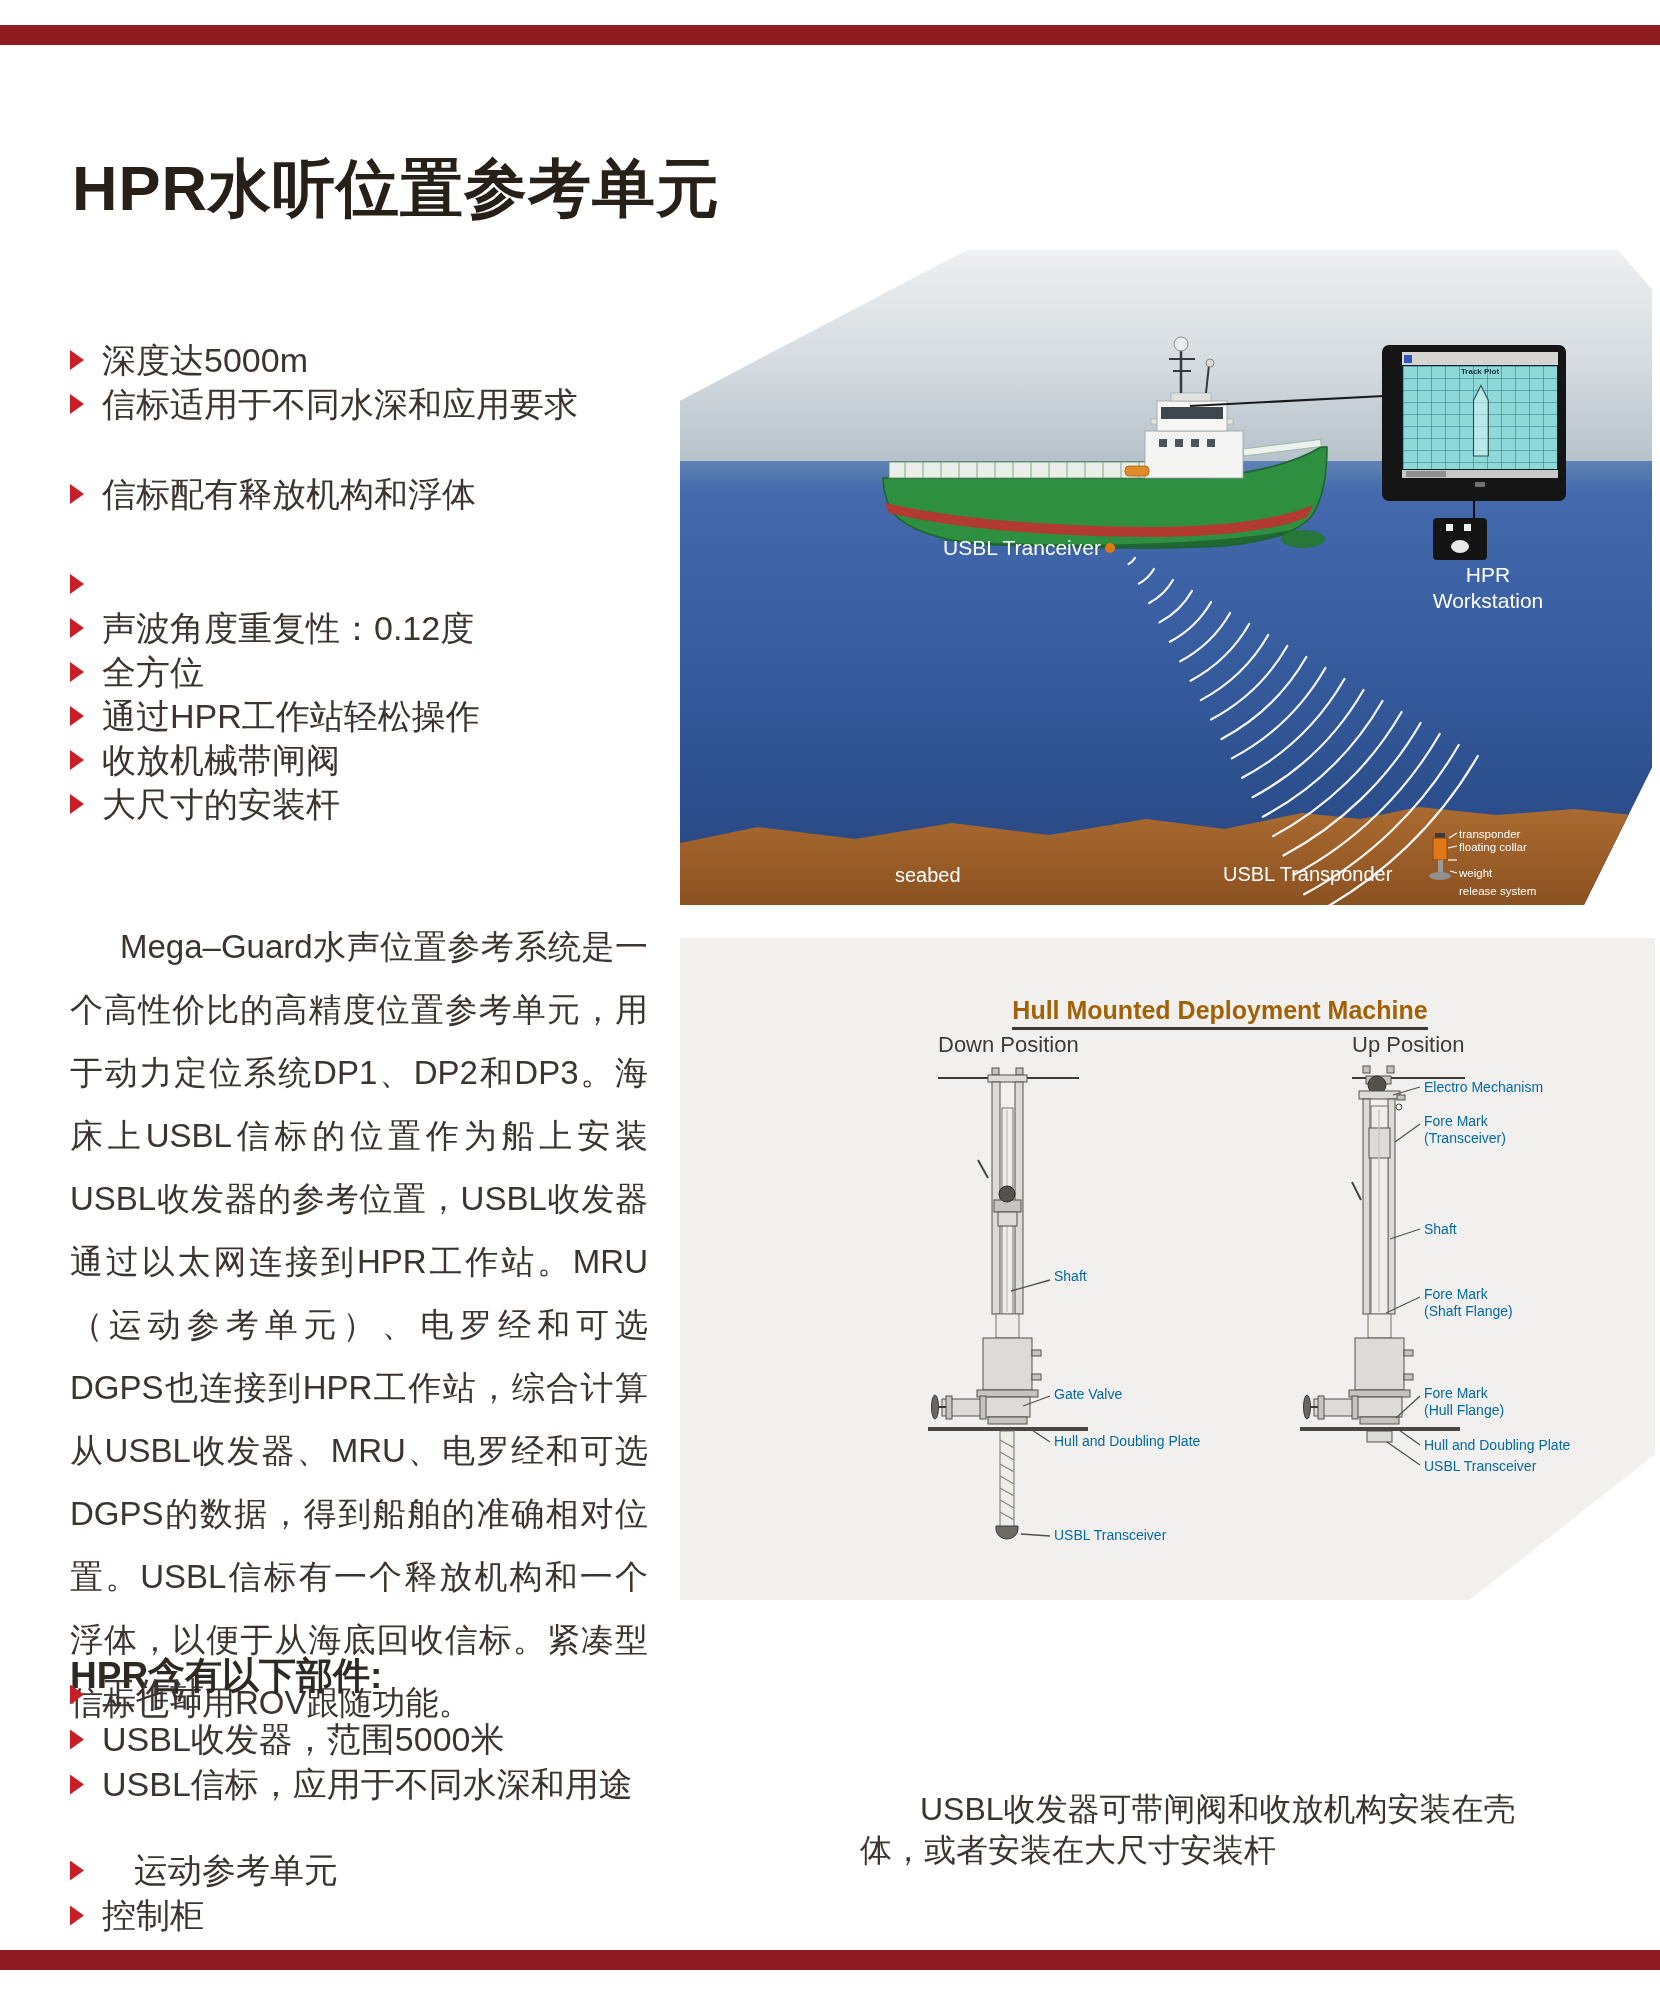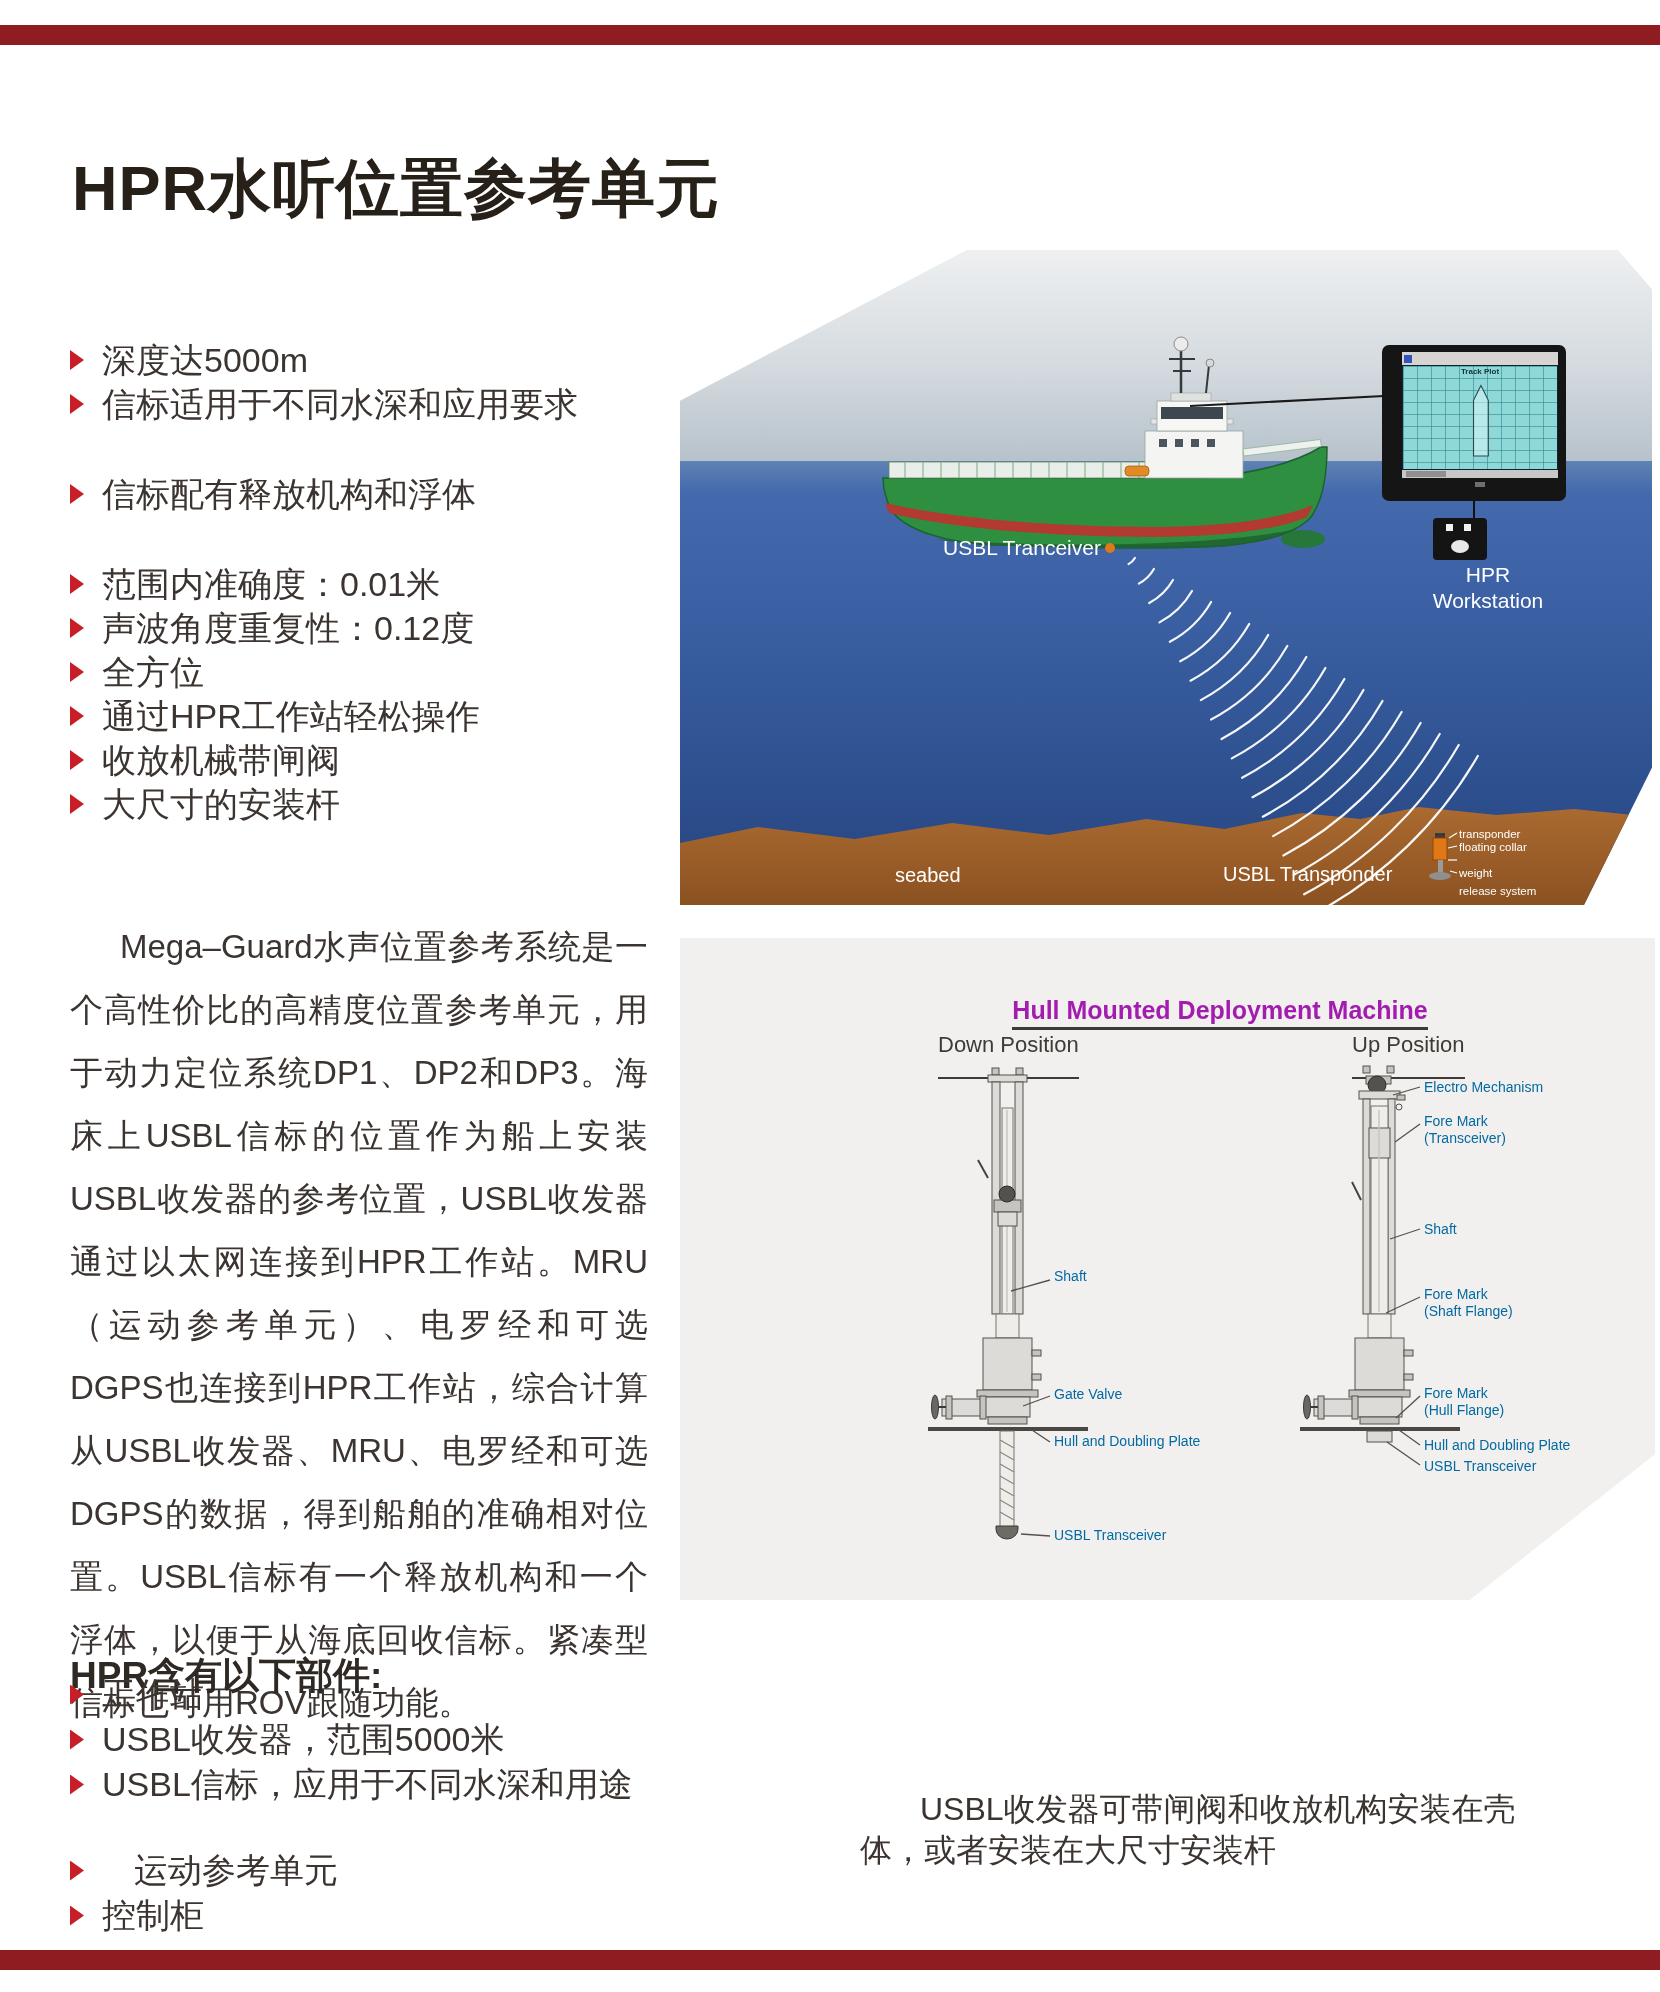--- a/index.html
+++ b/index.html
@@ -65,21 +65,21 @@
   #hpr-box .sq.a{left:13px;} #hpr-box .sq.b{left:31px;}
   #hpr-box .oval{position:absolute;left:18px;top:22px;width:18px;height:13px;background:#e9e9e9;border-radius:50%;}
   #ws-label{position:absolute;left:728px;top:312px;width:160px;text-align:center;color:#fff;
             font-size:21px;line-height:26px;}
   #transceiver-label{position:absolute;left:263px;top:286px;color:#fff;font-size:21px;white-space:nowrap;}
   #transceiver-dot{position:absolute;left:425px;top:293px;width:10px;height:10px;border-radius:50%;background:#e07818;}
   
   #panel2{position:absolute;left:680px;top:938px;width:975px;height:662px;background:#f2f0ee;
           clip-path:polygon(0 0,100% 0,100% 78%,81% 100%,0 100%);}
   #dep-title{position:absolute;left:100px;top:58px;width:880px;text-align:center;}
-  #dep-title span{display:inline-block;font-size:25px;font-weight:bold;color:#a21caf;
+  #dep-title span{display:inline-block;font-size:25px;font-weight:bold;color:#a16207;
                   border-bottom:3px solid #3f3a36;padding-bottom:2px;}
   .dep-head{position:absolute;top:94px;}
   .dep-head span{display:inline-block;font-size:22px;color:#3f3a36;border-bottom:2px solid #3f3a36;padding-bottom:19px;}
   #head-down{left:258px;} #head-up{left:672px;}
   #machines{position:absolute;left:0;top:0;}
   #machines .metal{fill:#dddbd8;stroke:#55504c;stroke-width:1;}
   #machines .metal2{fill:#efede9;stroke:#77726e;stroke-width:1;}
   #machines .metal3{fill:#c6c4c0;stroke:#55504c;stroke-width:1;}
   #machines .dark{fill:#55514c;stroke:#2e2b28;stroke-width:1;}
   #machines .leader{fill:none;stroke:#55504c;stroke-width:1.3;}
@@ -102,21 +102,20 @@
     <div class="bullet-row">
         <span class="tri"></span>
         <span class="bullet-text">信标适用于不同水深和应用要求</span>
       </div>
     <div class="bullet-row gap">
         <span class="tri"></span>
         <span class="bullet-text">信标配有释放机构和浮体</span>
       </div>
     <div class="bullet-row gap">
         <span class="tri"></span>
-        <span class="bullet-text">范围内准确度：0.01米</span>
       </div>
     <div class="bullet-row">
         <span class="tri"></span>
         <span class="bullet-text">声波角度重复性：0.12度</span>
       </div>
     <div class="bullet-row">
         <span class="tri"></span>
         <span class="bullet-text">全方位</span>
       </div>
     <div class="bullet-row">

